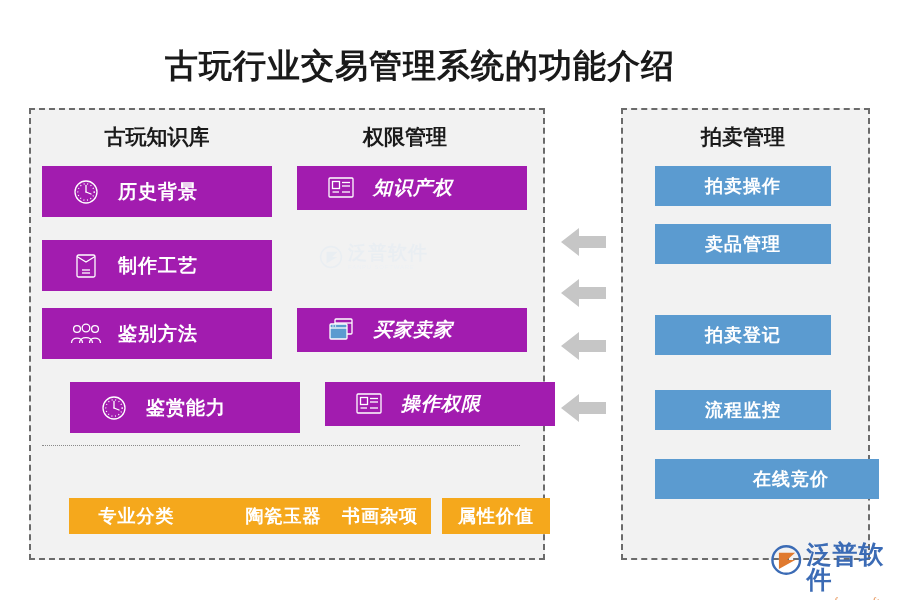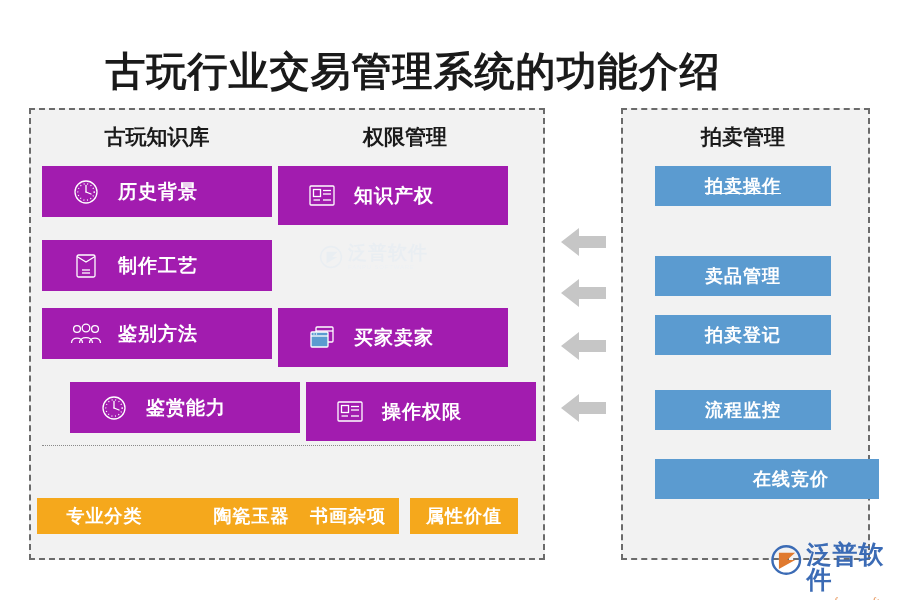--- a/index.html
+++ b/index.html
@@ -16,27 +16,27 @@
   }
   #canvas {
     position: relative;
     width: 900px;
     height: 600px;
   }
 
   
   .page-title {
     position: absolute;
-    left: 0;
+    left: 7px;
     top: 44px;
     width: 826px;
     text-align: center;
     font-family: "Liberation Serif", "DejaVu Serif", serif;
     font-weight: bold;
-    font-size: 40px;
+    font-size: 33px;
     letter-spacing: 1px;
     color: #1a1a1a;
     white-space: nowrap;
   }
 
   
   .panel {
     position: absolute;
     border: 2px dashed #6b6b6b;
     background: #f2f2f2;
@@ -92,21 +92,21 @@
   .blue-box .icon svg { display: block; }
   .blue-box .label {
     font-size: 19px;
     letter-spacing: 1px;
     margin-left: 10px;
     white-space: nowrap;
   }
 
   
   .col-left  { left: 42px;  width: 230px; height: 51px; }
-  .col-mid   { left: 278px; width: 230px; height: 59px; }
+  .col-mid   { left: 297px; width: 230px; height: 44px; font-style: italic; }
   .row1 { top: 166px; }
   .row2 { top: 240px; }
   .row3 { top: 308px; }
   .row4 { top: 382px; margin-left: 28px; }
 
   
   .auc-box {
     position: absolute;
     left: 655px;
     width: 176px;
@@ -115,22 +115,22 @@
     color: #ffffff;
     display: flex;
     align-items: center;
     justify-content: center;
     font-family: "Liberation Serif", "DejaVu Serif", serif;
     font-weight: bold;
     font-size: 18px;
     letter-spacing: 1px;
     white-space: nowrap;
   }
-  .a1 { top: 166px; text-decoration: underline; }
-  .a2 { top: 256px; }
+  .a1 { top: 166px; }
+  .a2 { top: 224px; }
   .a3 { top: 315px; }
   .a4 { top: 390px; }
   .a5 { top: 459px; padding-left: 48px; }
 
   
   .arrow {
     position: absolute;
     left: 560px;
     width: 47px;
     height: 32px;
@@ -159,20 +159,21 @@
     background: #f5a81c;
     color: #ffffff;
     display: flex;
     align-items: center;
     justify-content: center;
     font-family: "Liberation Serif", "DejaVu Serif", serif;
     font-weight: bold;
     font-size: 18px;
     letter-spacing: 1px;
     white-space: nowrap;
+    margin-left: 32px;
   }
   .o1 { left: 37px;  width: 135px; }
   .o2 { left: 166px; width: 113px; padding-left: 29px; }
   .o3 { left: 297px; width: 102px; }
   .o4 { left: 410px; width: 108px; }
 
   
   .watermark-inline {
     position: absolute;
     left: 318px;

